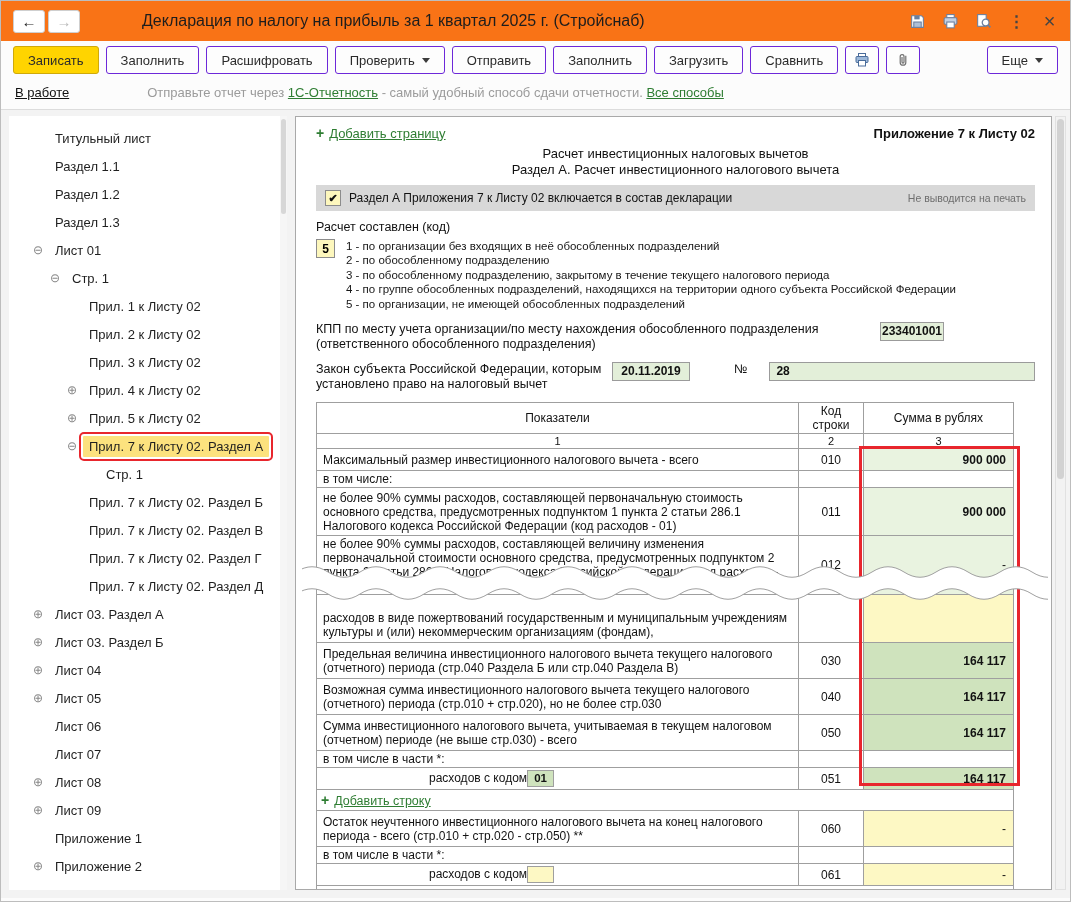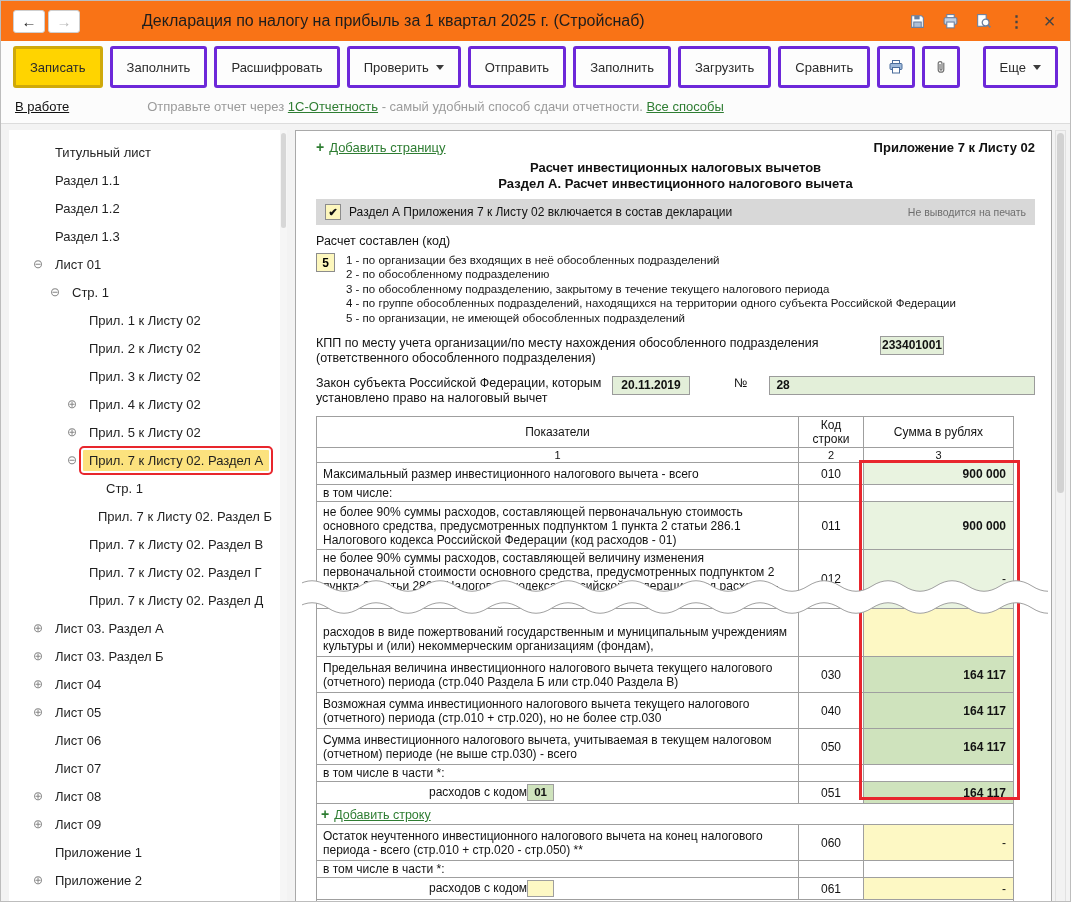--- a/index.html
+++ b/index.html
@@ -15,21 +15,21 @@
   .nav-back::before { content:"\2190"; }
   .nav-fwd::before  { content:"\2192"; }
   .win-title { font-size:16px; color:#1d1d1d; margin-left:62px; white-space:nowrap; }
   .tb-icons { margin-left:auto; display:flex; align-items:center; gap:16px; }
   .tb-icons .ic { width:17px; height:17px; display:flex; align-items:center; justify-content:center; cursor:pointer; }
   .kebab-icon::before { content:"\22EE"; font-size:16px; color:#444; font-weight:bold; }
   .close-icon::before { content:"\00D7"; font-size:20px; color:#444; line-height:14px; }
 
   
   .toolbar { display:flex; align-items:center; gap:7px; padding:5px 12px 7px; background:#fcfcfc; }
-  .btn { height:42px; padding:0 14px; border:3px solid #6d28d9; border-radius:3px; background:#fdfdfd;
+  .btn { height:28px; padding:0 14px; border:1px solid #6d28d9; border-radius:3px; background:#fdfdfd;
          font-size:13px; color:#2b2b2b; display:inline-flex; align-items:center; gap:7px; cursor:pointer; white-space:nowrap; }
   .btn.primary { background:#ffd400; border-color:#cfa90a; }
   .btn.icon-only { padding:0 8px; }
   .btn.more { margin-left:auto; }
   .caret { width:0; height:0; border-left:4px solid transparent; border-right:4px solid transparent; border-top:5px solid #3c3c3c; }
 
   
   .statusbar { display:flex; align-items:center; padding:4px 14px 9px; background:#fcfcfc; border-bottom:1px solid #dcdcdc; font-size:13px; }
   .state-link { color:#111; text-decoration:underline; cursor:pointer; }
   .status-msg { color:#9b9b9b; margin-left:78px; }
@@ -49,21 +49,21 @@
 
   
   .main { flex:1; margin-left:8px; background:#fff; border:1px solid #a9a9a9; overflow:hidden; padding:5px 16px 0 20px; position:relative; }
   .vscroll { width:11px; margin-left:3px; background:#f2f2f2; border:1px solid #e1e1e1; position:relative; }
   .vscroll .thumb { position:absolute; top:2px; left:1px; width:7px; height:360px; background:#d2d2d2; border-radius:4px; }
 
   .form-top { display:flex; align-items:center; height:22px; }
   .add-icon { color:#2e7d32; font-weight:bold; font-size:14px; margin-right:5px; }
   .add-icon::before { content:"+"; }
   .appendix { margin-left:auto; font-weight:bold; font-size:13px; color:#111; }
-  .form-title { text-align:center; font-weight:bold; font-size:13px; line-height:16px; margin-top:2px; color:#111; }
+  .form-title { text-align:center; font-weight:normal; font-size:13px; line-height:16px; margin-top:2px; color:#111; }
 
   .include-bar { margin-top:7px; background:#d8d8d8; height:26px; display:flex; align-items:center; padding:0 9px; }
   .checkbox { width:16px; height:16px; background:#fdf7bd; border:1px solid #8c8c8c; flex:none;
               display:flex; align-items:center; justify-content:center; font-size:11px; font-weight:bold; color:#111; cursor:pointer; }
   .checkbox::before { content:"\2714"; }
   .include-label { font-size:12px; margin-left:8px; color:#111; }
   .include-note { margin-left:auto; font-size:10.5px; color:#6e6e6e; }
 
   .calc-label { margin-top:9px; font-size:12.5px; color:#111; }
   .calc-row { display:flex; margin-top:5px; }
@@ -234,21 +234,21 @@
     <span class="tree-label">Прил. 5 к Листу 02</span>
   </div>
           <div class="tree-item selected" style="padding-left: 58px;">
     <span class="expander">⊖</span>
     <span class="tree-label">Прил. 7 к Листу 02. Раздел А</span>
   </div>
           <div class="tree-item" style="padding-left: 75px;">
     <span class="expander"></span>
     <span class="tree-label">Стр. 1</span>
   </div>
-          <div class="tree-item" style="padding-left: 58px; justify-content: center;">
+          <div class="tree-item" style="padding-left: 58px;">
     <span class="expander"></span>
     <span class="tree-label">Прил. 7 к Листу 02. Раздел Б</span>
   </div>
           <div class="tree-item" style="padding-left: 58px;">
     <span class="expander"></span>
     <span class="tree-label">Прил. 7 к Листу 02. Раздел В</span>
   </div>
           <div class="tree-item" style="padding-left: 58px;">
     <span class="expander"></span>
     <span class="tree-label">Прил. 7 к Листу 02. Раздел Г</span>

